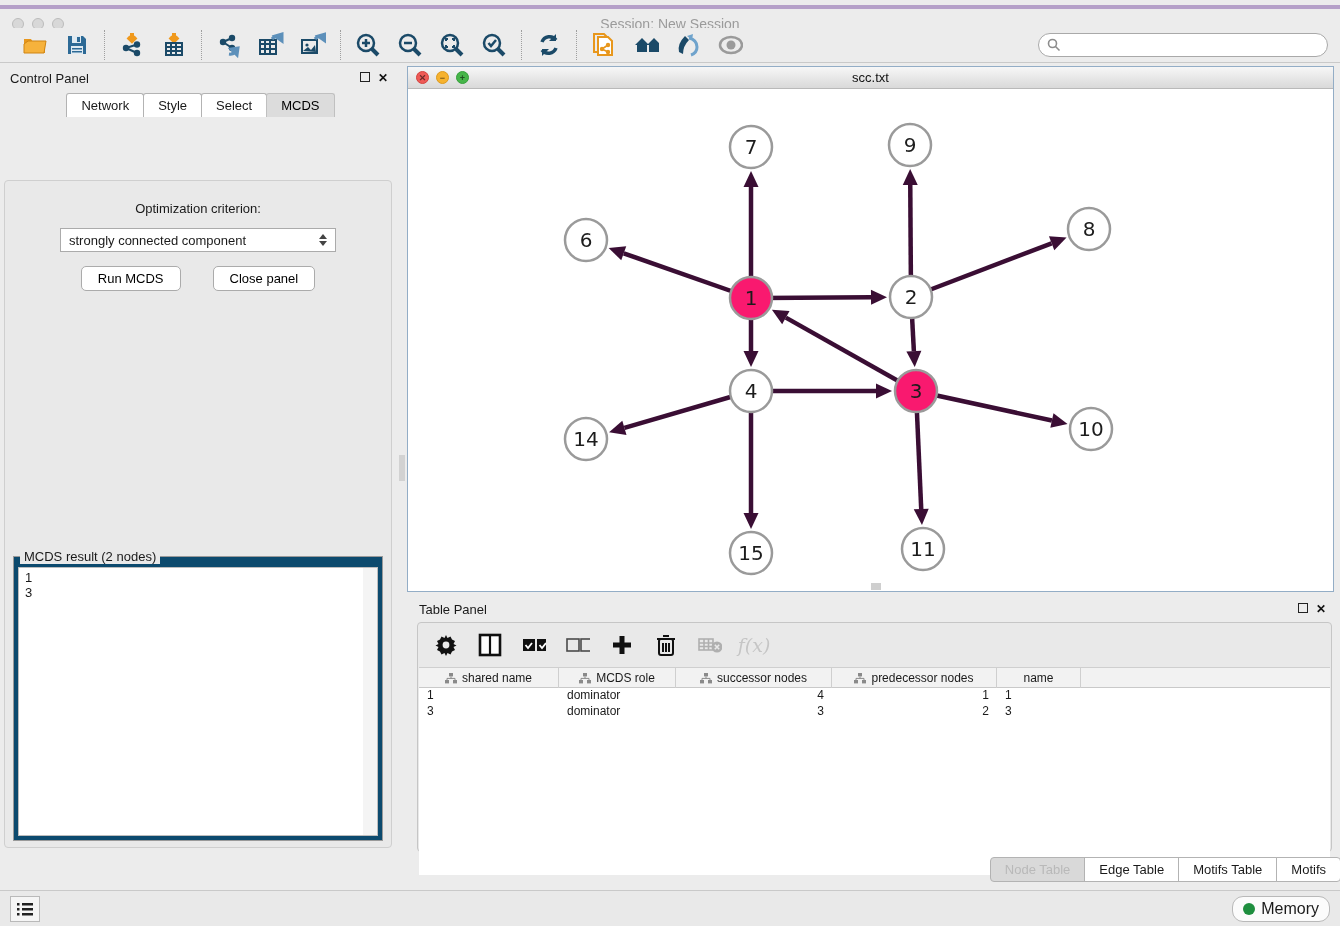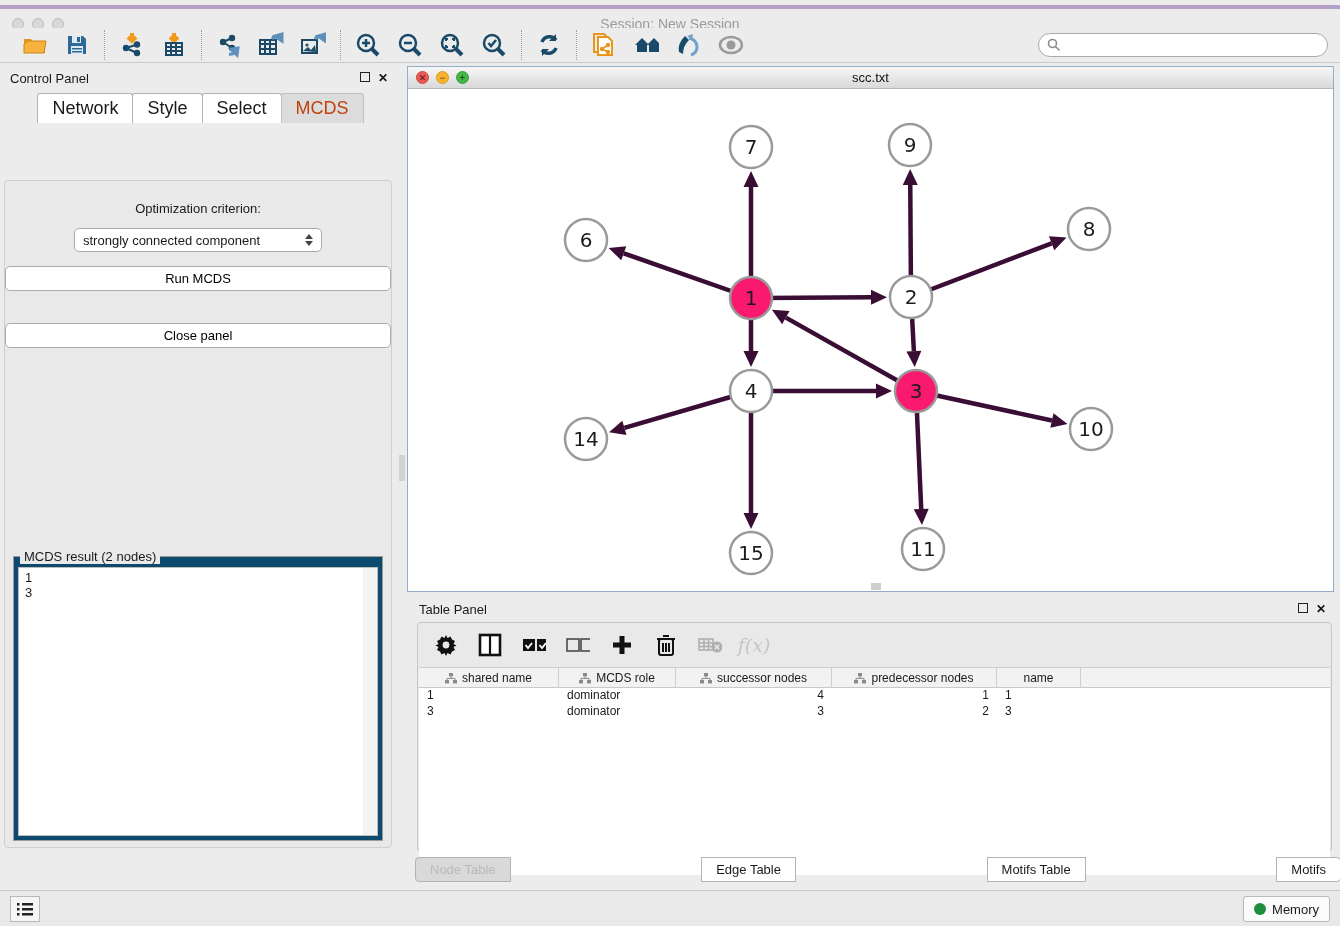--- a/index.html
+++ b/index.html
@@ -31,32 +31,32 @@
   
   .control-panel { position:absolute; left:0; top:63px; width:400px; height:827px; background:#ececec; }
   .cp-header { position:relative; height:30px; }
   .cp-title { position:absolute; left:10px; top:8px; font-size:13px; }
   .panel-float, .panel-close { position:absolute; top:8px; font-size:12px; color:#111; cursor:default; }
   .cp-header .panel-float { right:30px; } .cp-header .panel-close { right:12px; font-weight:bold; }
   .float-glyph { display:inline-block; width:10px; height:10px; border:1.5px solid #222; }
 
   .cp-tabs { display:flex; justify-content:center; position:relative; z-index:2; }
   .cp-tab { background:#fff; border:1px solid #b3b3b3; border-bottom:none; padding:4px 14px;
-    font-size:18px; margin-right:-1px; border-radius:3px 3px 0 0; }
-  .cp-tab.selected { background:#dcdcdc; color:#c2410c; border-color:#c0c0c0; }
+    font-size:13px; margin-right:-1px; border-radius:3px 3px 0 0; }
+  .cp-tab.selected { background:#dcdcdc; color:#000000; border-color:#c0c0c0; }
 
   .cp-body { position:absolute; left:4px; right:8px; top:117px; bottom:42px;
     background:#e9e9e9; border:1px solid #cfcfcf; border-radius:4px; padding-top:20px; }
   .opt-label { text-align:center; font-size:13px; margin-bottom:12px; }
-  .combo { width:248px; margin:0 auto; height:24px; background:#fff; border:1px solid #ababab;
-    border-radius:5px; display:flex; align-items:center; padding:0 8px; font-size:13px; }
+  .combo { width:276px; margin:0 auto; height:24px; background:#fff; border:1px solid #ababab;
+    border-radius:0; display:flex; align-items:center; padding:0 8px; font-size:13px; }
   .combo .stepper { margin-left:auto; display:flex; flex-direction:column; gap:2px; }
   .stepper i { width:0; height:0; border-left:4px solid transparent; border-right:4px solid transparent; }
   .stepper .up { border-bottom:5px solid #444; } .stepper .dn { border-top:5px solid #444; }
-  .cp-buttons { display:flex; justify-content:center; gap:32px; margin-top:14px;flex-direction:column; }
+  .cp-buttons { display:flex; justify-content:center; gap:32px; margin-top:14px; }
   .btn { background:#fff; border:1px solid #ababab; border-radius:5px; padding:4px 16px; font-size:13px; }
 
   .result-box { position:absolute; left:8px; right:8px; top:375px; bottom:6px;
     border:1px solid #9a9a9a; background:#0c4a6e;padding-left:46px; }
   .result-legend { position:absolute; top:-8px; left:6px; background:#e9e9e9; padding:0 4px; font-size:13px; }
   .result-text { position:absolute; left:4px; right:4px; top:10px; bottom:4px; background:#fff;
     border:1px solid #bdbdbd; font-size:13px; padding:2px 6px; white-space:pre-line; overflow:hidden; }
   .result-scroll { position:absolute; right:5px; top:11px; bottom:5px; width:14px; background:#f4f4f4; }
 
   
@@ -87,35 +87,35 @@
 
   .grid { margin:0 1px; background:#fff; height:208px; overflow:hidden; border-top:1px solid #cfcfcf; }
   .grid-head { display:flex; height:20px; background:#f2f2f2; border-bottom:1px solid #c9c9c9; }
   .gh-cell { display:flex; align-items:center; justify-content:center; gap:5px;
     font-size:12px; border-right:1px solid #cfcfcf; height:20px; }
   .grid-row { display:flex; height:16px; font-size:12px; }
   .g-cell { padding:0 8px; overflow:hidden; white-space:nowrap; }
   .c0{width:140px}.c1{width:117px}.c2{width:156px}.c3{width:165px}.c4{width:84px}
   .num { text-align:right; }
 
-  .tp-tabs { position:absolute; left:8px; right:0; bottom:8px; display:flex; justify-content:space-between; }
+  .tp-tabs { position:absolute; left:8px; right:0; bottom:8px; display:flex; justify-content:flex-end; }
   .tp-tab { background:#fff; border:1px solid #b3b3b3; padding:4px 14px; font-size:13px;
     margin-right:-1px; }
   .tp-tab:first-child{ border-radius:4px 0 0 4px; }
   .tp-tab:last-child{ border-radius:0 4px 4px 0; }
   .tp-tab.selected { background:#d9d9d9; color:#b9b9b9; }
 
   
   .statusbar { position:absolute; left:0; bottom:0; width:1340px; height:36px;
     background:#e9e9e9; border-top:1px solid #c9c9c9; }
   .list-btn { position:absolute; left:10px; top:5px; width:30px; height:26px; background:#f5f5f5;
     border:1px solid #b9b9b9; display:flex; align-items:center; justify-content:center; }
   .memory-btn { position:absolute; right:10px; top:5px; height:26px; background:#fbfbfb;
-    border:1px solid #b9b9b9; border-radius:3px; display:flex; align-items:center; gap:6px;
-    padding:0 10px; font-size:13px; }
+    border:1px solid #b9b9b9; border-radius:11px; display:flex; align-items:center; gap:6px;
+    padding:0 10px; font-size:16px; }
   .mem-dot { width:12px; height:12px; border-radius:50%; background:#1e8e3e; }
 
   .left-scroll-thumb { position:absolute; left:399px; top:455px; width:6px; height:26px; background:#d2d2d2; }
 </style>
 </head>
 <body>
 
 <div class="titlebar">
   <span class="traffic t1"></span>
   <span class="traffic t2"></span>

